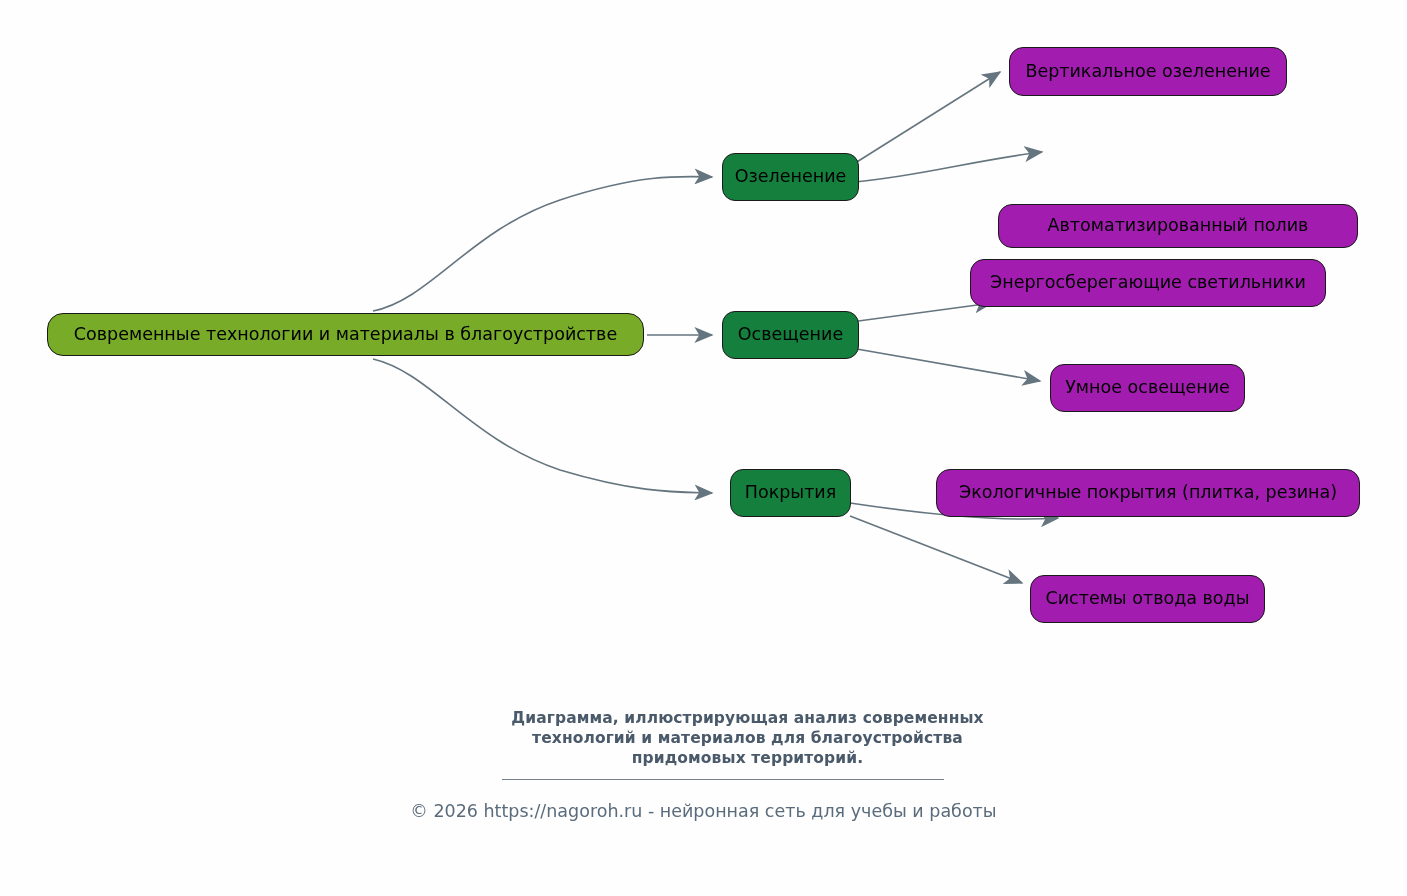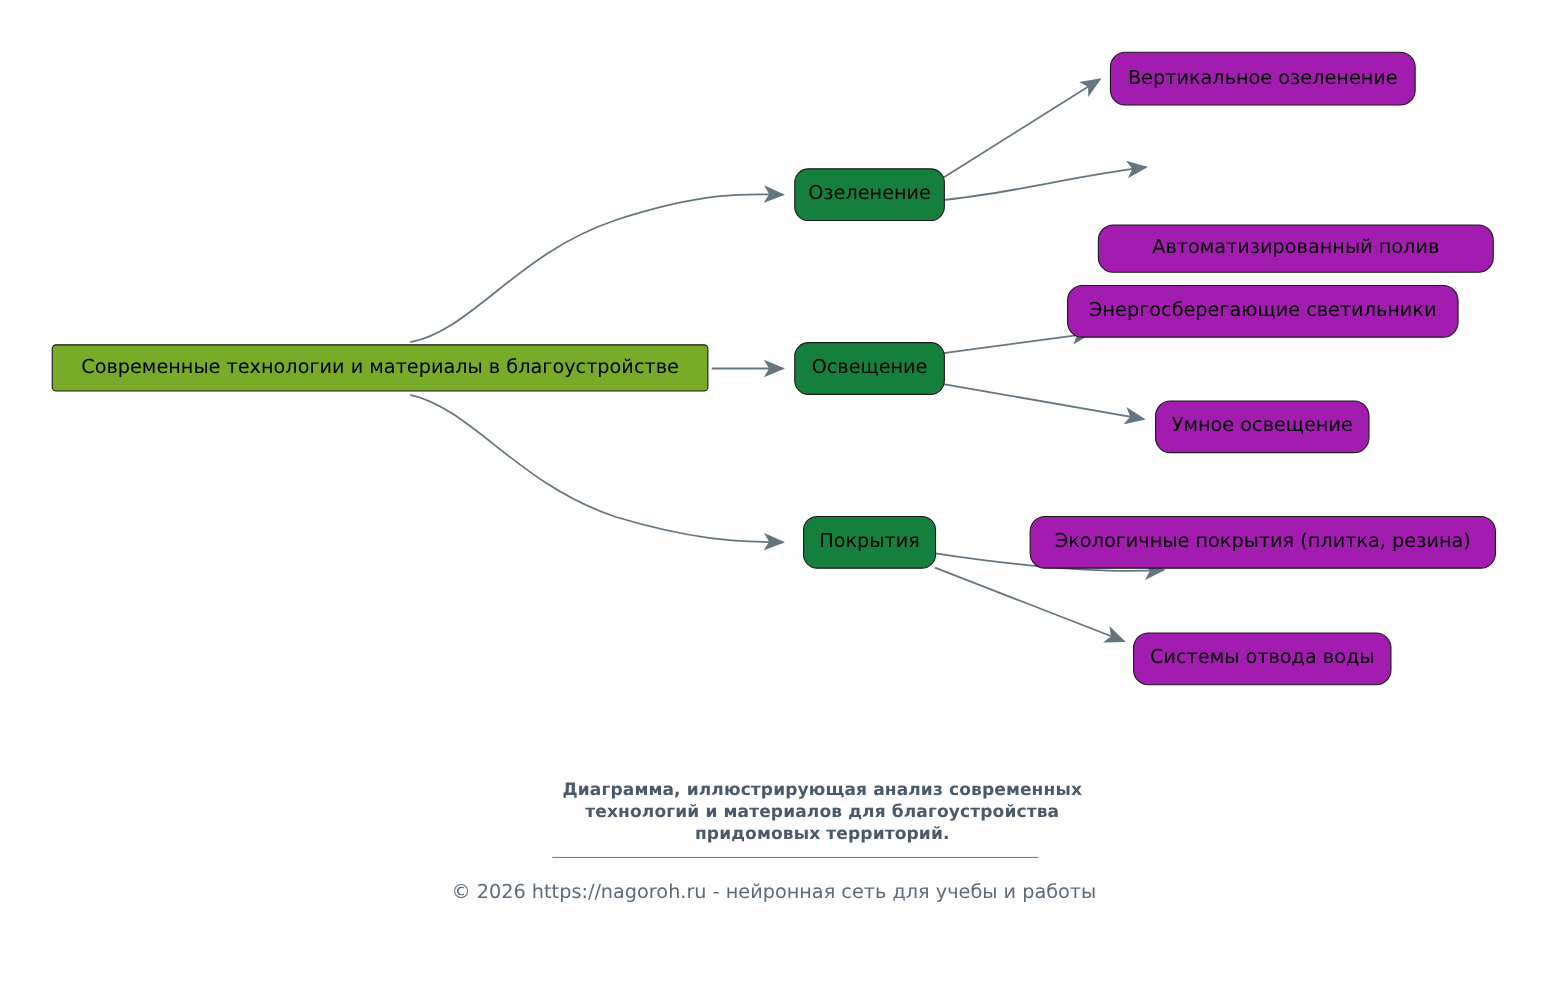--- a/index.html
+++ b/index.html
@@ -29,21 +29,21 @@
     box-sizing: border-box;
     display: flex;
     align-items: center;
     justify-content: center;
     white-space: nowrap;
     line-height: 1;
   }
   .node-root {
     background: #77ab28;
     border: 1.4px solid #1a1a1a;
-    border-radius: 4px;
+    border-radius: 16px;
     color: #000000;
     font-size: 17.5px;
   }
   .node-branch {
     background: #15803d;
     border: 1.4px solid #1a1a1a;
     border-radius: 13px;
     color: #000000;
     font-size: 17.5px;
   }

